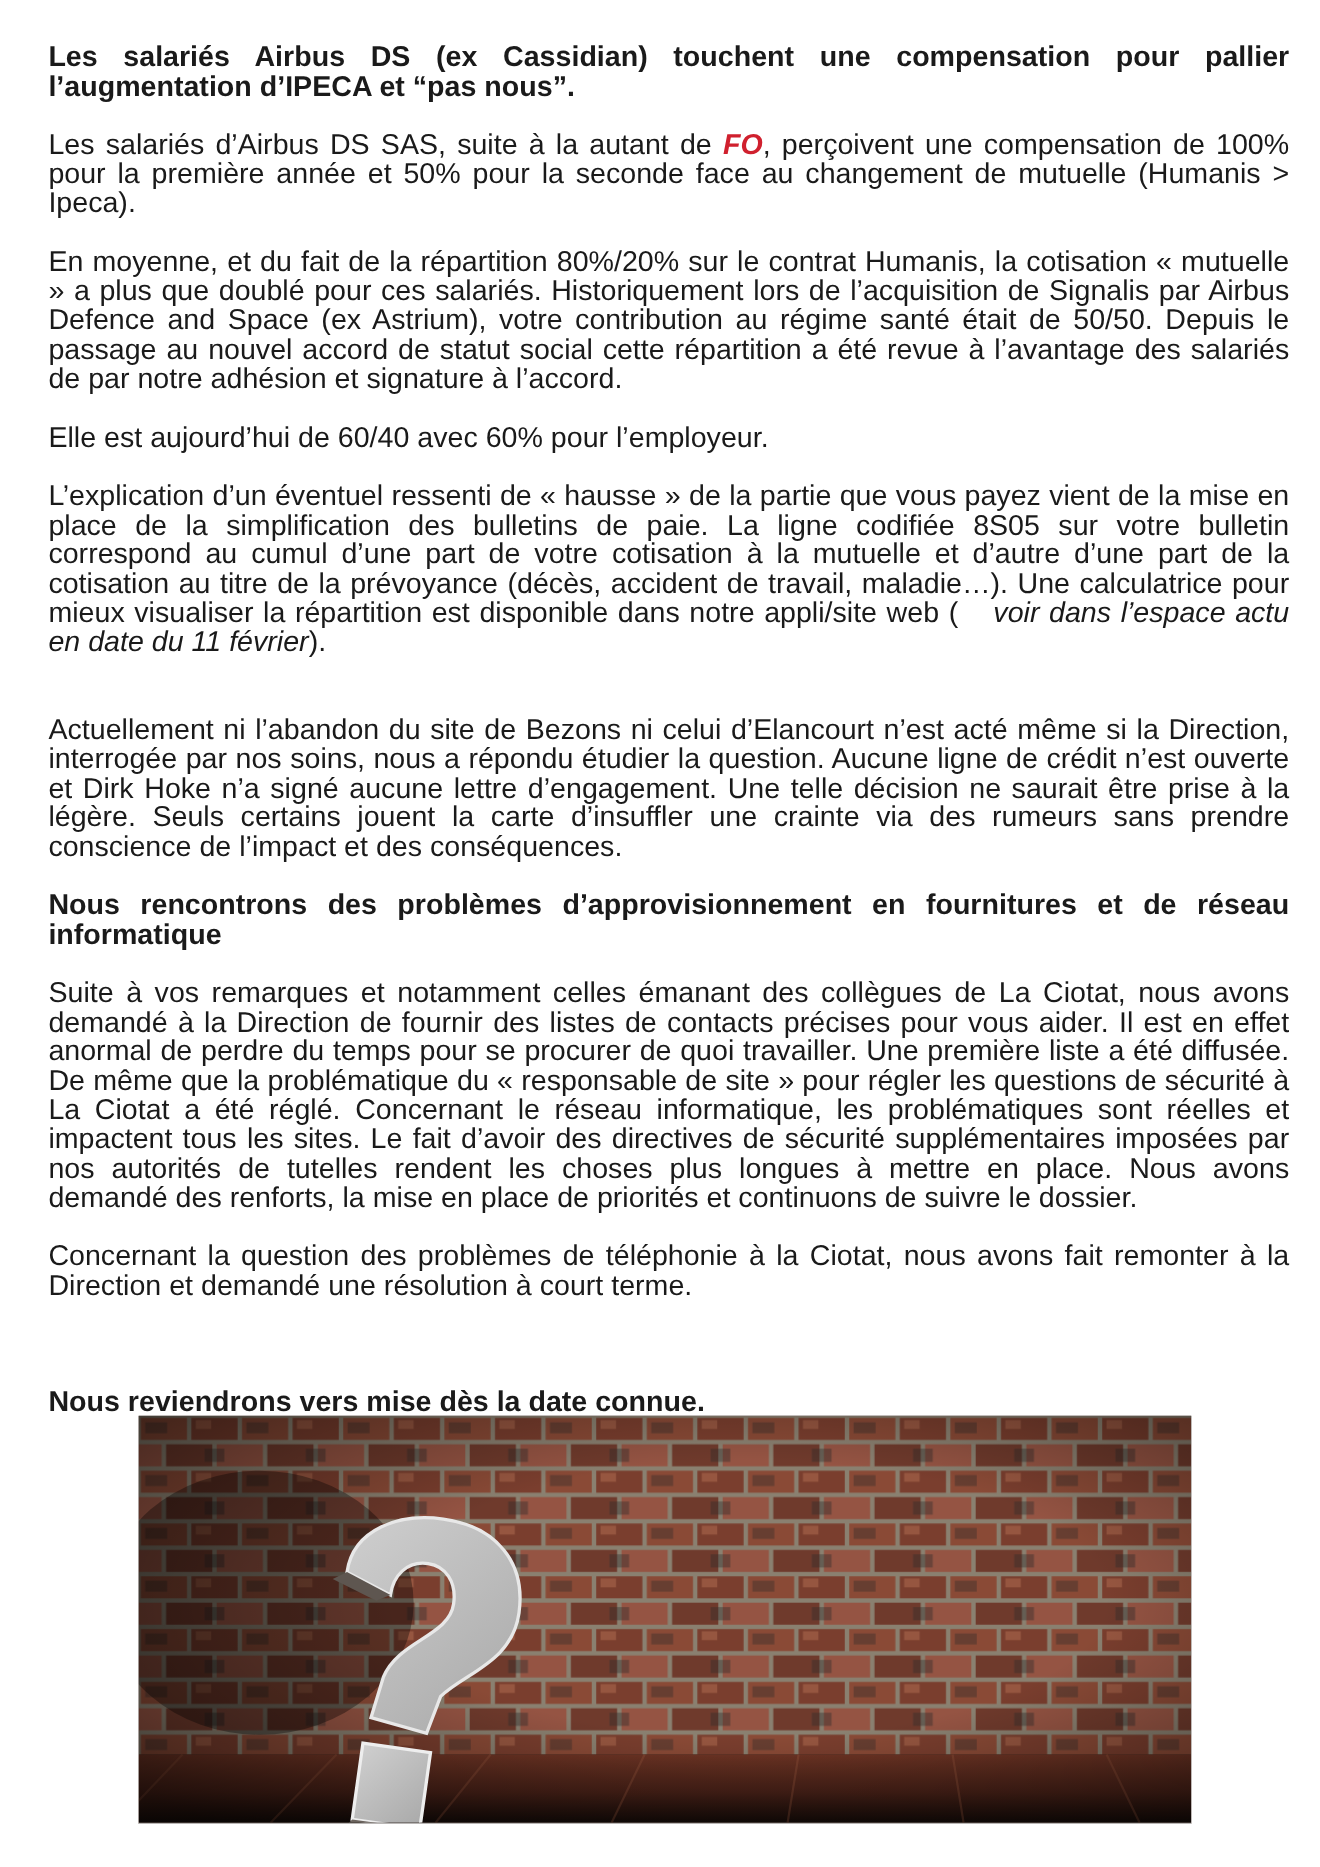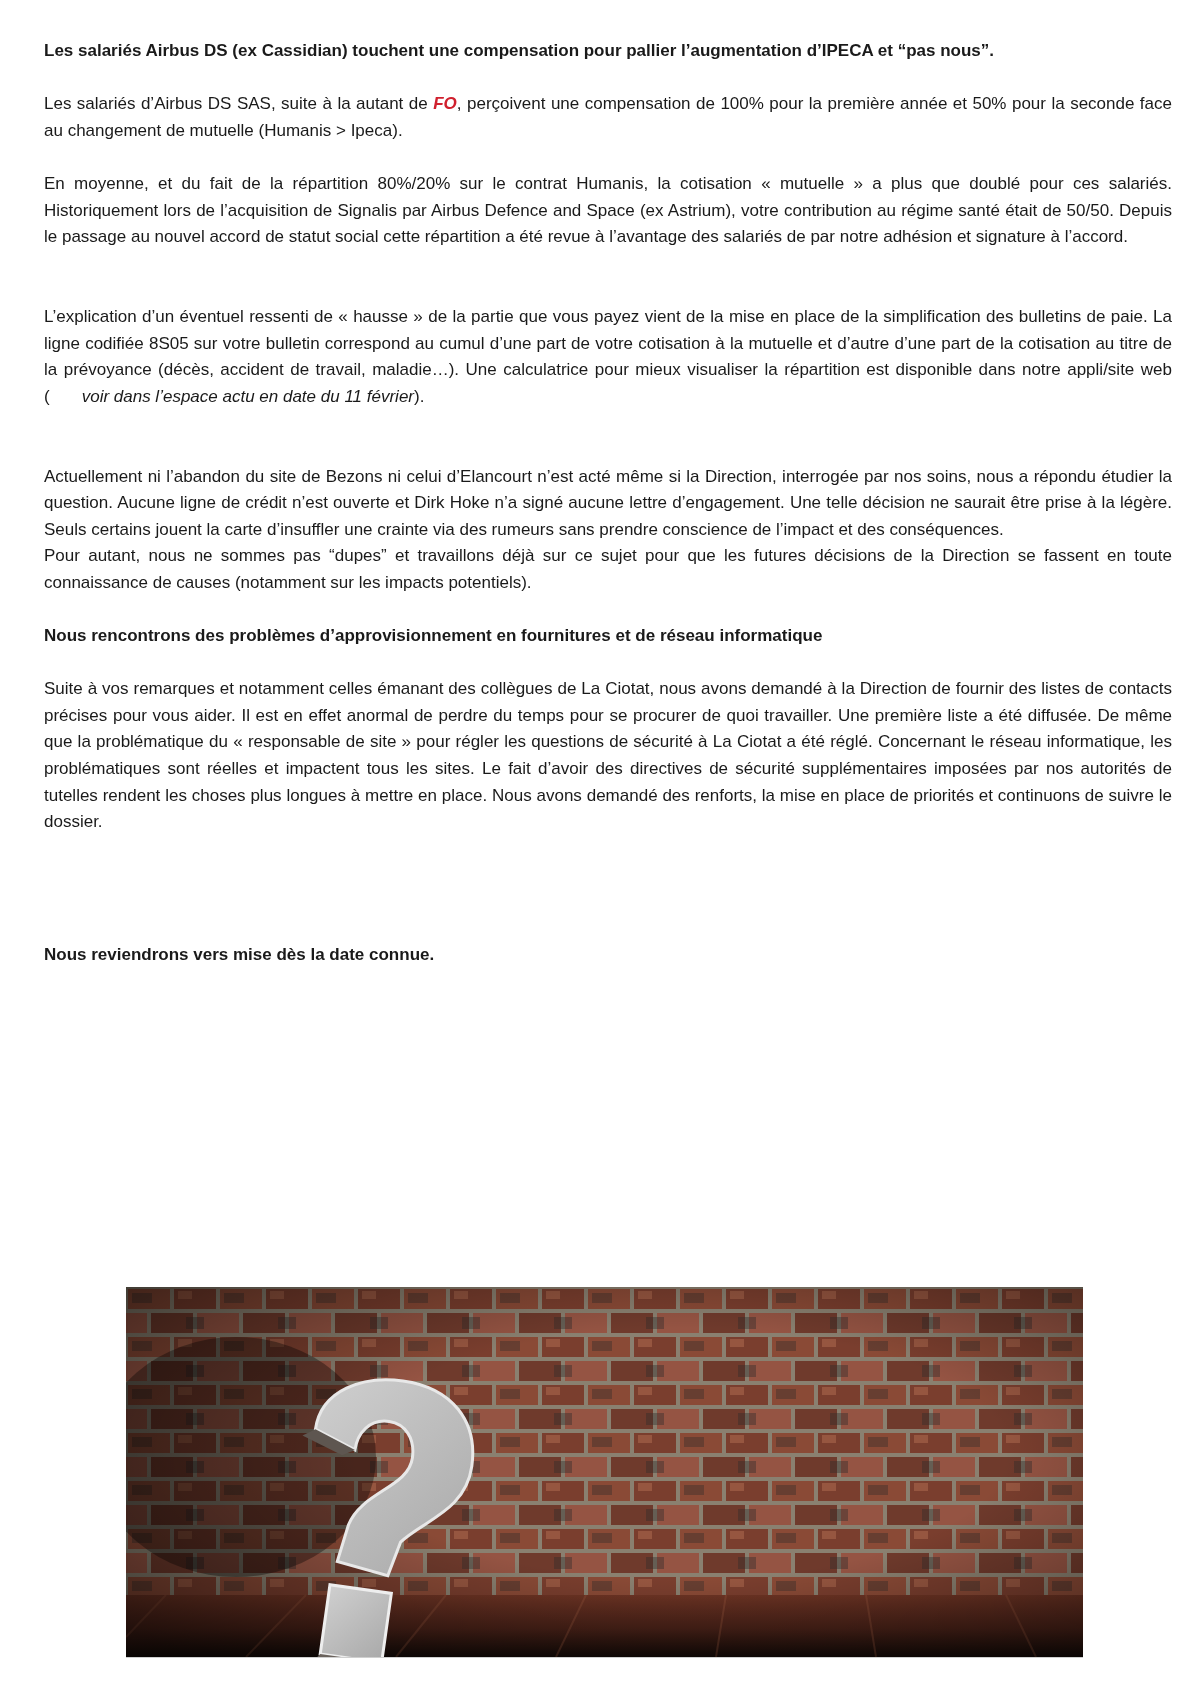--- a/index.html
+++ b/index.html
@@ -1,52 +1,53 @@
 <!DOCTYPE html>
 <html><head>
 <meta charset="utf-8">
 <style>
   html, body { margin: 0; padding: 0; background: #ffffff; }
   body { width: 1200px; height: 1697px; position: relative; overflow: hidden;
          font-family: "Liberation Sans", "DejaVu Sans", sans-serif; color: #1a1a1a; }
   .page { position: absolute; left: 44px; top: 38px; width: 1128px; }
-  p { margin: 0; font-size: 17px; line-height: 26.6px; text-align: justify; }
+  p { margin: 0; font-size: 26px; line-height: 26.6px; text-align: justify; }
   .b { font-weight: bold; }
   .gap1 { height: 26.6px; }
   .gap2 { height: 53px; }
   .fo { color: #d0202e; font-weight: bold; font-style: italic; margin-top: 16px; }
   em { font-style: italic; margin-left: 32px; }
   .illus { position: absolute; left: 126px; top: 1287px; width: 957px; height: 370px; overflow: hidden;
            background: #3a2a22; border-bottom: 1px solid #cfcfcf; }
   .illus svg { display: block; }
 </style>
 </head>
 <body>
 
 <div class="page">
 
   <p class="b">Les salariés Airbus DS (ex Cassidian) touchent une compensation pour pallier l’augmentation d’IPECA et “pas nous”.</p>
   <div class="gap1"></div>
   <p><span>Les salariés d’Airbus DS SAS, suite à la autant de </span><span class="fo">FO</span><span>, perçoivent une compensation de 100% pour la première année et 50% pour la seconde face au changement de mutuelle (Humanis &gt; Ipeca).</span></p>
   <div class="gap1"></div>
   <p>En moyenne, et du fait de la répartition 80%/20% sur le contrat Humanis, la cotisation « mutuelle » a plus que doublé pour ces salariés. Historiquement lors de l’acquisition de Signalis par Airbus Defence and Space (ex Astrium), votre contribution au régime santé était de 50/50. Depuis le passage au nouvel accord de statut social cette répartition a été revue à l’avantage des salariés de par notre adhésion et signature à l’accord.</p>
   <div class="gap1"></div>
+  <p>Elle est aujourd’hui de 60/40 avec 60% pour l’employeur.</p>
   <div class="gap1"></div>
   <p><span>L’explication d’un éventuel ressenti de « hausse » de la partie que vous payez vient de la mise en place de la simplification des bulletins de paie. La ligne codifiée 8S05 sur votre bulletin correspond au cumul d’une part de votre cotisation à la mutuelle et d’autre d’une part de la cotisation au titre de la prévoyance (décès, accident de travail, maladie…). Une calculatrice pour mieux visualiser la répartition est disponible dans notre appli/site web (</span><em>voir dans l’espace actu en date du 11 février</em><span>).</span></p>
   <div class="gap1"></div>
 
   <div class="gap1"></div>
   <p>Actuellement ni l’abandon du site de Bezons ni celui d’Elancourt n’est acté même si  la Direction, interrogée par nos soins, nous a répondu étudier  la question. Aucune ligne de crédit n’est ouverte et Dirk Hoke n’a signé aucune lettre d’engagement. Une telle décision ne saurait être prise à la légère. Seuls certains jouent la carte d’insuffler une crainte via des rumeurs sans prendre conscience de l’impact et des conséquences.</p>
-  <p>Pour autant, nous ne sommes  pas “dupes” et travaillons déjà sur ce sujet pour que les futures décisions de la Direction se fassent en toute connaissance de causes (notamment sur les impacts potentiels).</p>
   <div class="gap1"></div>
 
   <p class="b">Nous rencontrons des problèmes d’approvisionnement en fournitures et de réseau informatique</p>
   <div class="gap1"></div>
   <p>Suite à vos remarques et notamment celles émanant des collègues de La Ciotat, nous avons demandé à la Direction de fournir des listes de contacts précises pour vous aider. Il est en effet anormal de perdre du temps pour se procurer de quoi travailler. Une première liste a été diffusée. De même que la problématique du « responsable de site » pour régler les questions de sécurité à La Ciotat a été réglé. Concernant le réseau informatique, les problématiques sont réelles et impactent tous les sites. Le fait d’avoir des directives de sécurité supplémentaires imposées par nos autorités de tutelles  rendent les choses plus longues à mettre en place. Nous avons demandé des renforts, la mise en place de priorités et continuons de suivre le dossier.</p>
   <div class="gap1"></div>
+  <p>Concernant la question des problèmes de téléphonie à la Ciotat, nous avons fait remonter à la Direction et demandé une résolution à court terme.</p>
   <div class="gap2"></div>
 
   <div class="gap1"></div>
   <p class="b">Nous reviendrons vers mise dès la date connue.</p>
 </div>
 
 <div class="illus">
   <svg width="957" height="370" viewBox="0 0 957 370">
     <defs>
       <pattern id="bricks" width="92" height="48" patternUnits="userSpaceOnUse">

